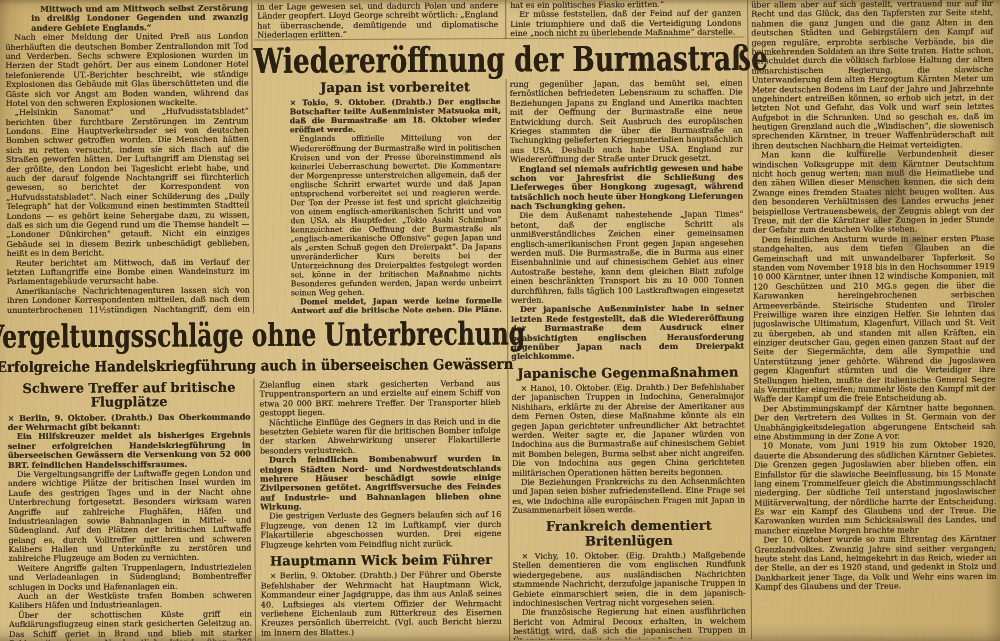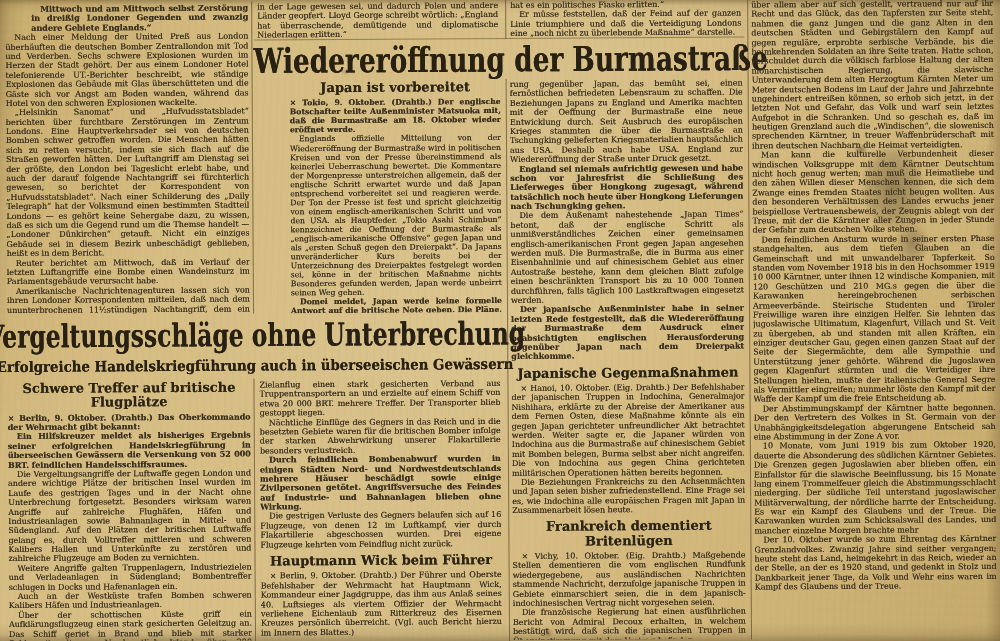--- a/index.html
+++ b/index.html
@@ -97,21 +97,21 @@
 
       <p class="para ni">rung gegenüber Japan, das bemüht sei, einen fernöstlichen befriedeten Lebensraum zu schaffen. Die Beziehungen Japans zu England und Amerika machten mit der Oeffnung der Burmastraße eine neue Entwicklung durch. Seit Ausbruch des europäischen Krieges stammten die über die Burmastraße an Tschungking gelieferten Kriegsmaterialien hauptsächlich aus USA. Deshalb auch habe USA. England zur Wiedereröffnung der Straße unter Druck gesetzt.</p>
           <p class="para b">England sei niemals aufrichtig gewesen und habe schon vor Jahresfrist die Schließung des Lieferweges über Hongkong zugesagt, während tatsächlich noch heute über Hongkong Lieferungen nach Tschungking gehen.</p>
           <p class="para">Die dem Außenamt nahestehende „Japan Times“ betont, daß der englische Schritt als unmißverständliches Zeichen einer gemeinsamen englisch-amerikanischen Front gegen Japan angesehen werden muß. Die Burmastraße, die in Burma aus einer Eisenbahnlinie und auf chinesischem Gebiet aus einer Autostraße bestehe, kann dem gleichen Blatt zufolge einen beschränkten Transport bis zu 10 000 Tonnen durchführen, falls täglich 100 Lastkraftwagen eingesetzt werden.</p>
           <p class="para b">Der japanische Außenminister habe in seiner letzten Rede festgestellt, daß die Wiedereröffnung der Burmastraße dem Ausdruck einer beabsichtigten englischen Herausforderung gegenüber Japan nach dem Dreierpakt gleichkomme.</p>
         </div>
       <div class="subhead">Japanische Gegenmaßnahmen</div>
       <div>
 
       <p class="para">× Hanoi, 10. Oktober. (Eig. Drahtb.) Der Befehlshaber der japanischen Truppen in Indochina, Generalmajor Nishihara, erklärte zu der Abreise der Amerikaner aus dem Fernen Osten, diese Maßnahme könnte als ein gegen Japan gerichteter unfreundlicher Akt betrachtet werden. Weiter sagte er, die Japaner würden von Indochina aus die Burmastraße auf chinesischem Gebiet mit Bomben belegen, Burma selbst aber nicht angreifen. Die von Indochina aus gegen China gerichteten militärischen Operationen hätten bereits begonnen.</p>
-          <p class="para">Die Beziehungen Frankreichs zu den Achsenmächten und Japan seien bisher zufriedenstellend. Eine Frage sei es, wie Indochina alle europäischen Fragen mit Japan in Zusammenarbeit lösen heute.</p>
+          <p class="para">Die Beziehungen Frankreichs zu den Achsenmächten und Japan seien bisher zufriedenstellend. Eine Frage sei es, wie Indochina alle europäischen Fragen mit Japan in Zusammenarbeit lösen werde.</p>
         </div>
       <div class="subhead">Frankreich dementiert Britenlügen</div>
       <div>
 
       <p class="para">× Vichy, 10. Oktober. (Eig. Drahtb.) Maßgebende Stellen dementieren die vom englischen Rundfunk wiedergegebene, aus ausländischen Nachrichten stammende Nachricht, derzufolge japanische Truppen in Gebiete einmarschiert seien, die in dem japanisch-indochinesischen Vertrag nicht vorgesehen seien.</p>
           <p class="para">Die französische Regierung hat einen ausführlichen Bericht von Admiral Decoux erhalten, in welchem bestätigt wird, daß sich die japanischen Truppen in Übereinstimmung mit dem Vertrag befinden.</p>
         </div>
 
     </div>
 

